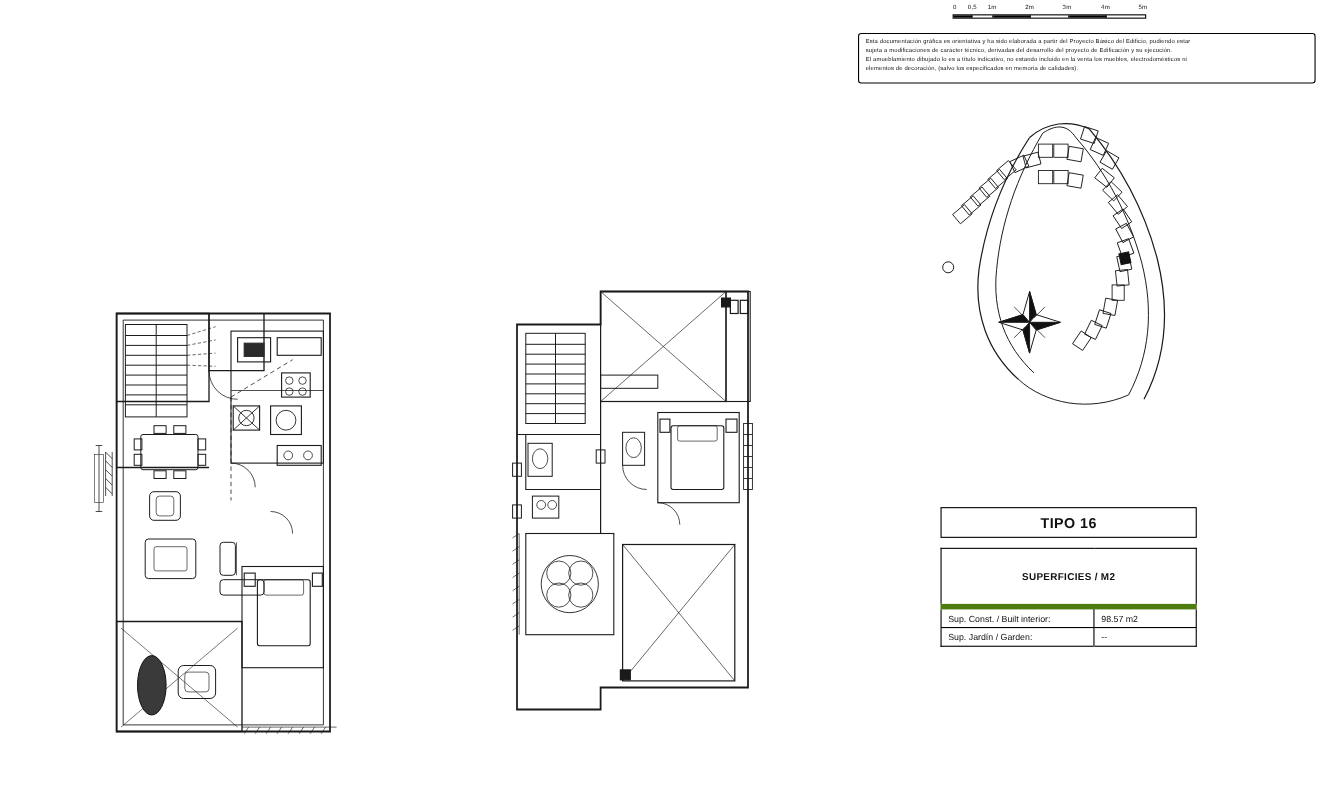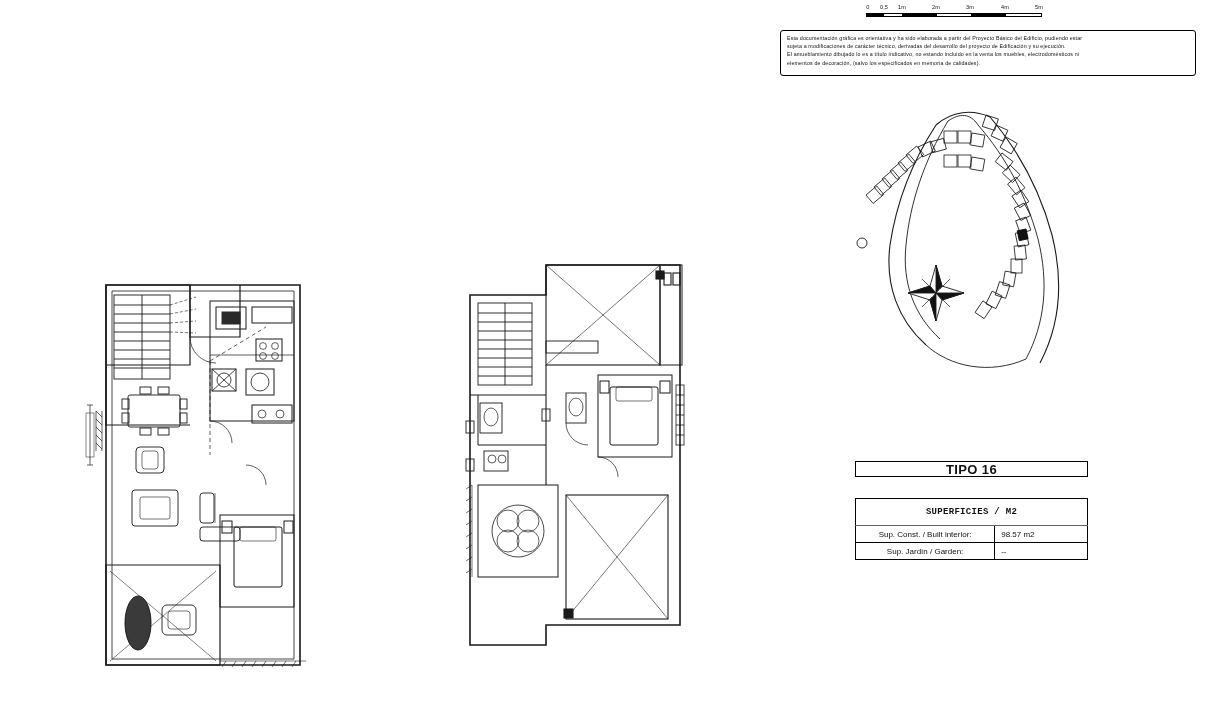--- a/index.html
+++ b/index.html
@@ -74,21 +74,21 @@
     text-align: justify;
   }
   #disclaimer p { margin: 0; }
 
   
   #tipo-box {
     position: absolute;
     left: 855px;
     top: 461px;
     width: 233px;
-    height: 16px;
+    height: 28px;
     border: 1px solid #000;
     box-sizing: border-box;
     display: flex;
     align-items: center;
     justify-content: center;
     font-size: 13px;
     font-weight: bold;
     letter-spacing: .4px;
   }
   #surfaces-table {
@@ -97,32 +97,31 @@
     top: 498px;
     width: 233px;
     border: 1px solid #000;
     border-collapse: collapse;
     box-sizing: border-box;
     font-size: 8px;
   }
   #surfaces-table th {
     font-size: 9px;
     font-weight: bold;
-    padding: 8px 0;
-    border-bottom: 1px solid #4d7c0f;
+    padding: 20px 0;
+    border-bottom: 5px solid #4d7c0f;
     letter-spacing: .3px;
-    font-family: Liberation Mono, monospace;
   }
   #surfaces-table td {
     padding: 3.5px 6px;
     border-bottom: 1px solid #000;
     vertical-align: middle;
   }
   #surfaces-table tr:last-child td { border-bottom: none; margin-left: 32px; }
-  #surfaces-table td.label { width: 60%; border-right: 1px solid #000; text-align: center; }
+  #surfaces-table td.label { width: 60%; border-right: 1px solid #000; }
   #surfaces-table td.value { text-align: left; }
 
   
   #site-plan {
     position: absolute;
     left: 840px;
     top: 95px;
     width: 260px;
     height: 300px;
   }

